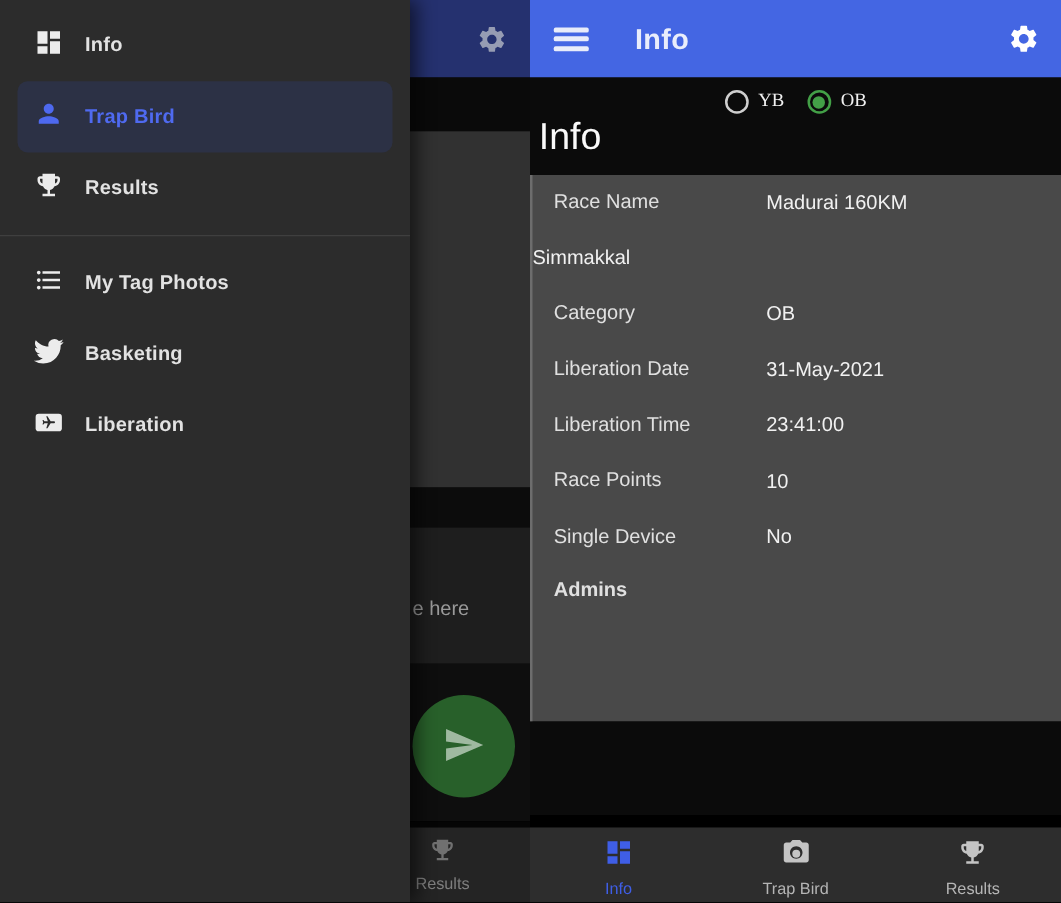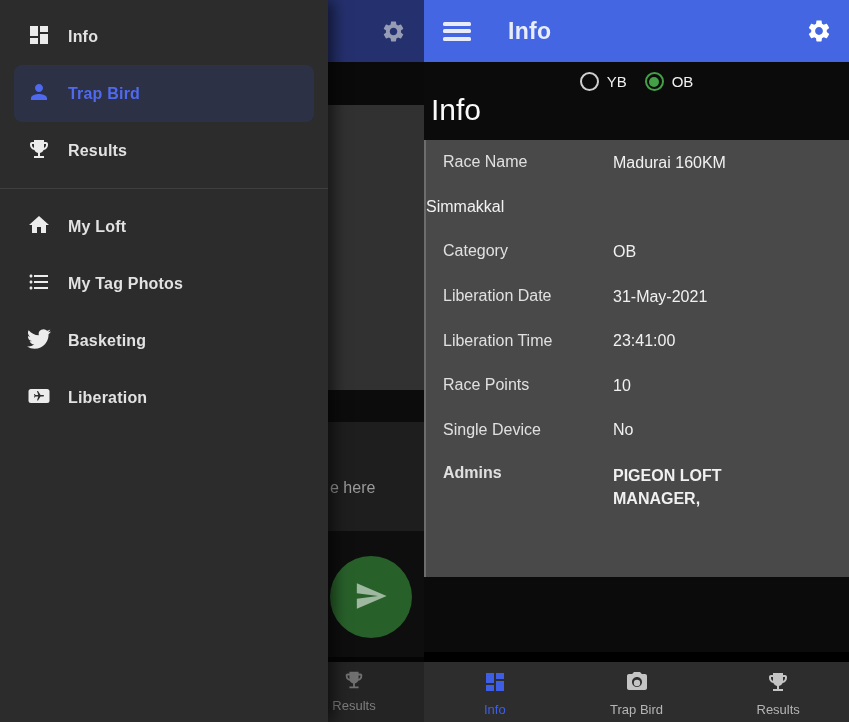--- a/index.html
+++ b/index.html
@@ -43,21 +43,21 @@
   
   .screen-right { position:absolute; left:424px; top:0; width:425px; height:722px; background:#0b0b0b; }
   .r-header { position:absolute; top:0; left:0; right:0; height:62px; background:#4466e3;
               display:flex; align-items:center; padding-left:19px; }
   .hamb { width:28px; height:19px; display:flex; flex-direction:column; justify-content:space-between; cursor:pointer; }
   .hamb i { display:block; height:4px; border-radius:1.5px; background:#e8ecfa; }
   .r-title { margin-left:37px; font-size:23px; font-weight:700; color:#e9edfb; letter-spacing:.3px; }
   .r-gear { position:absolute; right:17px; top:18px; width:26px; height:26px; color:#fff; cursor:pointer; }
 
   .r-top { position:absolute; top:62px; left:0; right:0; height:78px; background:#0b0b0b; }
-  .radio-row { display:flex; justify-content:center; align-items:flex-end; padding-top:10px; }
+  .radio-row { display:flex; justify-content:center; align-items:flex-end; padding-top:10px;font-family:Liberation Serif, serif; }
   .radio-opt { display:flex; align-items:center; margin:0 9px; cursor:pointer; }
   .radio { width:19px; height:19px; border-radius:50%; border:2.5px solid #cfcfcf; position:relative; }
   .radio.selected { border-color:#43a047; }
   .radio.selected::after { content:""; position:absolute; inset:2.5px; border-radius:50%; background:#43a047; }
   .radio-lbl { margin-left:8px; font-size:15px; color:#f0f0f0; }
   .r-heading { position:absolute; left:7px; top:31px; font-size:30px; color:#fafafa; }
 
   .r-table { position:absolute; top:140px; left:0; right:0; height:437px; background:#494949;
              border-left:2px solid #6d6d6d; display:flex; flex-direction:column; }
   .t-row { height:44.6px; display:flex; align-items:center; }
@@ -141,28 +141,20 @@
       <span>
         <svg viewBox="0 0 24 24" fill="currentColor" width="24" height="24">
             <path d="M19 5h-2V3H7v2H5c-1.1 0-2 .9-2 2v1c0 2.55 1.92 4.63 4.39 4.94.63 1.5 1.98 2.63 3.61 2.96V19H7v2h10v-2h-4v-3.1c1.63-.33 2.98-1.46 3.61-2.96C19.08 12.63 21 10.55 21 8V7c0-1.1-.9-2-2-2zM5 8V7h2v3.82C5.84 10.4 5 9.3 5 8zm14 0c0 1.3-.84 2.4-2 2.82V7h2v1z"></path>
           </svg>
       </span>
       <span class="d-label">Results</span>
     </div>
 
     <div class="d-divider"></div>
 
-    <div class="d-item">
-      <span>
-        <svg viewBox="0 0 24 24" fill="currentColor" width="24" height="24">
-            <path d="M10 20v-6h4v6h5v-8h3L12 3 2 12h3v8z"></path>
-          </svg>
-      </span>
-      <span class="d-label">My Loft</span>
-    </div>
 
     <div class="d-item">
       <span>
         <svg viewBox="0 0 24 24" fill="currentColor" width="24" height="24">
             <path d="M4 10.5c-.83 0-1.5.67-1.5 1.5s.67 1.5 1.5 1.5 1.5-.67 1.5-1.5-.67-1.5-1.5-1.5zm0-6c-.83 0-1.5.67-1.5 1.5S3.17 7.5 4 7.5 5.5 6.83 5.5 6 4.83 4.5 4 4.5zm0 12c-.83 0-1.5.68-1.5 1.5s.68 1.5 1.5 1.5 1.5-.68 1.5-1.5-.67-1.5-1.5-1.5zM7 19h14v-2H7v2zm0-6h14v-2H7v2zm0-8v2h14V5H7z"></path>
           </svg>
       </span>
       <span class="d-label">My Tag Photos</span>
     </div>
 
@@ -240,21 +232,20 @@
       <div class="t-row">
         <span class="t-label">Race Points</span>
         <span class="t-value">10</span>
       </div>
       <div class="t-row">
         <span class="t-label">Single Device</span>
         <span class="t-value">No</span>
       </div>
       <div class="t-row tall">
         <span class="t-label">Admins</span>
-        <span class="t-value">PIGEON LOFT MANAGER,</span>
       </div>
     </div>
 
     <div class="r-gap"></div>
 
     <nav class="r-nav">
       <div class="r-nav-item active">
         <span>
           <svg viewBox="0 0 24 24" fill="currentColor" width="24" height="24">
               <path d="M3 13h8V3H3v10zm0 8h8v-6H3v6zm10 0h8V11h-8v10zm0-18v6h8V3h-8z"></path>

